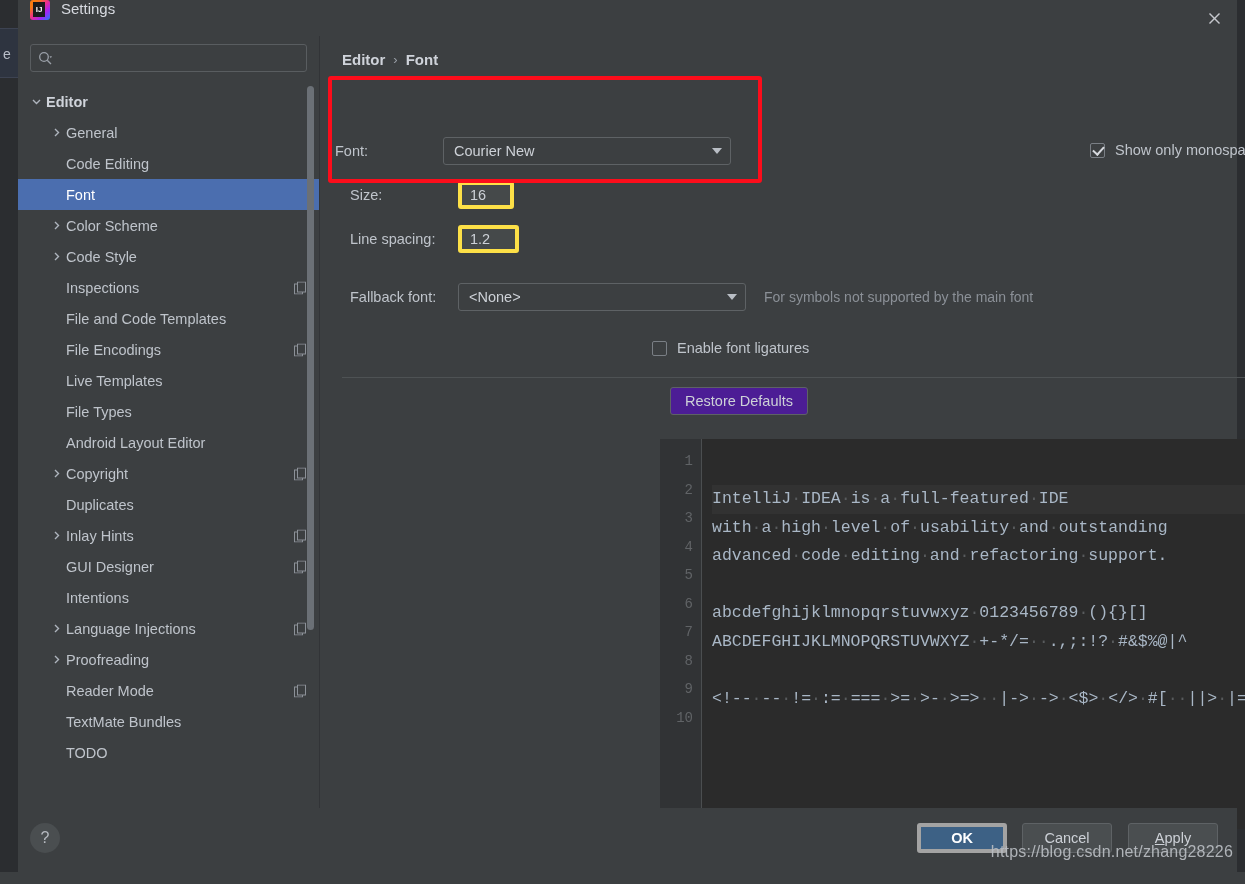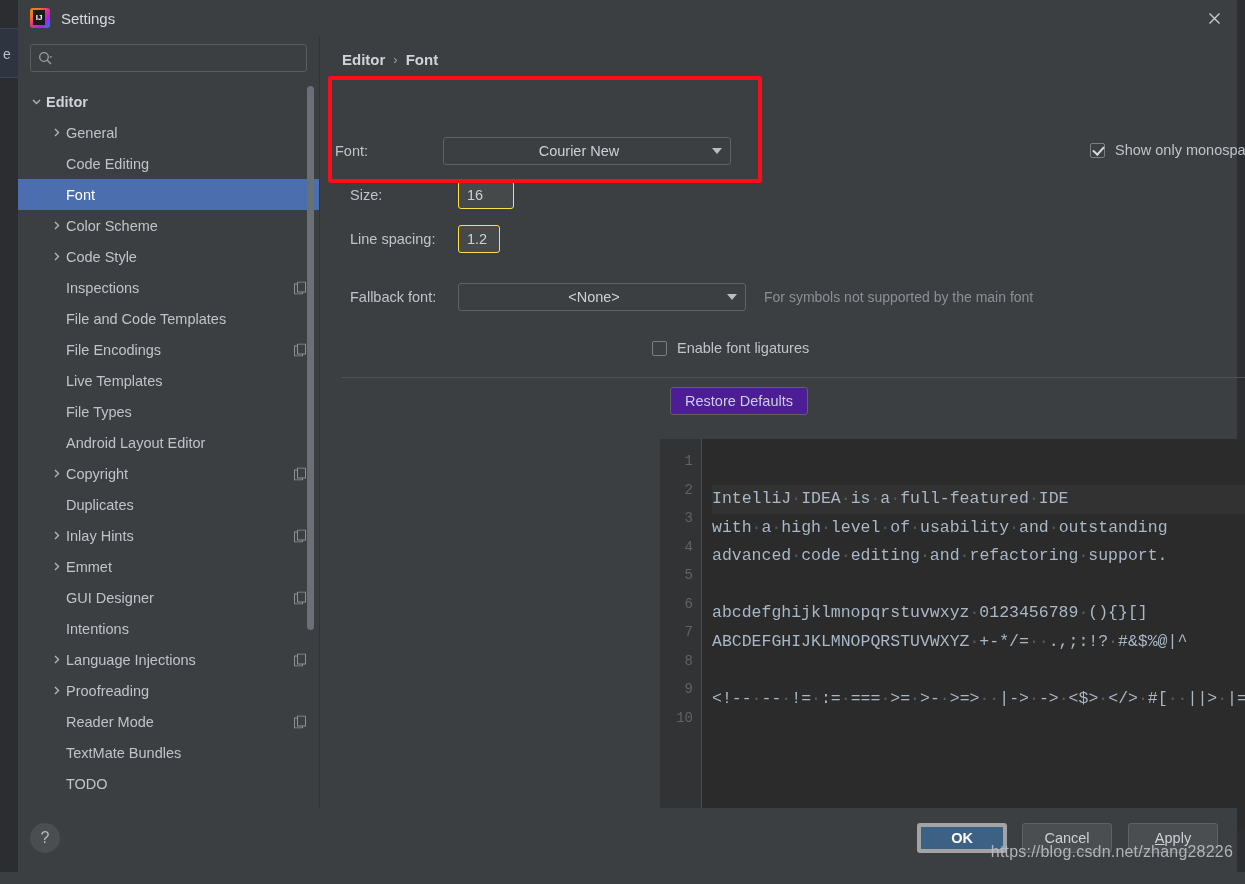--- a/index.html
+++ b/index.html
@@ -30,21 +30,21 @@
   }
 
   
   #dialog {
     position: absolute; left: 18px; top: 0; width: 1219px; height: 872px;
     background: #3c3f41; display: flex; flex-direction: column;
   }
 
   
   #titlebar {
-    height: 36px; background: #3c3f41; display: flex; align-items: center;
+    height: 36px; background: #3c3f41; display: flex; align-items: flex-start;
     padding-left: 12px; flex: none; position: relative;
   }
   #app-icon {
     width: 20px; height: 20px; position: relative; flex: none;
     border-radius: 3px; overflow: hidden;
     background: linear-gradient(135deg,#f97a12 0%,#f97a12 22%,#ed2d8f 48%,#a124f7 72%,#1b7ff7 100%);
   }
   #app-icon .glyph {
     position: absolute; left: 3px; top: 2px; width: 12px; height: 15px;
     background: #1b1b1d; color: #fff; font-size: 8px; font-weight: bold;
@@ -119,30 +119,30 @@
   #breadcrumb .sep { color: #9aa0a8; font-weight: normal; font-size: 13px; }
 
   .form-row { display: flex; align-items: center; }
   .form-label {
     color: #bfc4cb; font-size: 14.5px; white-space: nowrap;
   }
 
   .combo {
     height: 28px; background: #3c3f41; border: 1px solid #5e6265;
     border-radius: 3px; display: flex; align-items: center;
-    padding: 0 8px 0 10px; color: #cdd1d7; font-size: 14.5px; cursor: pointer; text-align: center;
+    padding: 0 8px 0 10px; color: #cdd1d7; font-size: 14.5px; cursor: pointer;
   }
   .combo .val { flex: 1; white-space: nowrap; overflow: hidden; }
   .combo .caret {
     width: 0; height: 0; border-left: 5px solid transparent;
     border-right: 5px solid transparent; border-top: 6px solid #b9bec5;
     margin-left: 8px; flex: none;
   }
   .txtfield {
-    height: 28px; background: #45494a; border: 1px solid #fde047;
+    height: 28px; background: #45494a; border: 4px solid #fde047;
     border-radius: 3px; color: #cdd1d7; font-size: 14.5px;
     display: flex; align-items: center; padding: 0 8px; cursor: text;
   }
 
   .chk-row { display: flex; align-items: center; gap: 10px; cursor: pointer; }
   .chk {
     width: 15px; height: 15px; border: 1px solid #7a7f85; border-radius: 2px;
     background: #3c3f41; flex: none; position: relative;
   }
   .chk.checked::after {
@@ -355,28 +355,20 @@
                 <svg width="11" height="11" viewBox="0 0 11 11">
                   <polyline points="4,2 7.5,5.5 4,9" fill="none" stroke="#aeb4bd" stroke-width="1.4"></polyline>
                 </svg>
               </span>
               <span class="lbl">Inlay Hints</span>
               <span class="copy-badge"><svg width="13" height="13" viewBox="0 0 13 13" aria-hidden="true">
                   <rect x="0.5" y="2.5" width="8" height="10" fill="none" stroke="#9aa0a8" stroke-width="1"></rect>
                   <rect x="3.5" y="0.5" width="8" height="10" fill="#3c3f41" stroke="#9aa0a8" stroke-width="1"></rect>
                 </svg></span>
             </div>
-            <div class="tree-row indent1">
-              <span class="arrow">
-                <svg width="11" height="11" viewBox="0 0 11 11">
-                  <polyline points="4,2 7.5,5.5 4,9" fill="none" stroke="#aeb4bd" stroke-width="1.4"></polyline>
-                </svg>
-              </span>
-              <span class="lbl">Emmet</span>
-            </div>
             <div class="tree-row indent1-noarrow">
               <span class="lbl">GUI Designer</span>
               <span class="copy-badge"><svg width="13" height="13" viewBox="0 0 13 13" aria-hidden="true">
                   <rect x="0.5" y="2.5" width="8" height="10" fill="none" stroke="#9aa0a8" stroke-width="1"></rect>
                   <rect x="3.5" y="0.5" width="8" height="10" fill="#3c3f41" stroke="#9aa0a8" stroke-width="1"></rect>
                 </svg></span>
             </div>
             <div class="tree-row indent1-noarrow">
               <span class="lbl">Intentions</span>
             </div>
@@ -441,21 +433,21 @@
 
       <div class="form-row" style="position:absolute; left:30px; top:145px;align-items:center;">
         <div class="form-label" style="width:108px;">Size:</div>
         <div class="txtfield" style="width:56px;">
           <span>16</span>
         </div>
       </div>
 
       <div class="form-row" style="position:absolute; left:30px; top:189px;">
         <div class="form-label" style="width:108px;">Line spacing:</div>
-        <div class="txtfield" style="width:42px;">
+        <div class="txtfield" style="width:61px;">
           <span>1.2</span>
         </div>
       </div>
 
       <div class="form-row" style="position:absolute; left:30px; top:247px;">
         <div class="form-label" style="width:108px;">Fallback font:</div>
         <div class="combo" style="width:288px;">
           <span class="val">&lt;None&gt;</span>
           <span class="caret"></span>
         </div>

